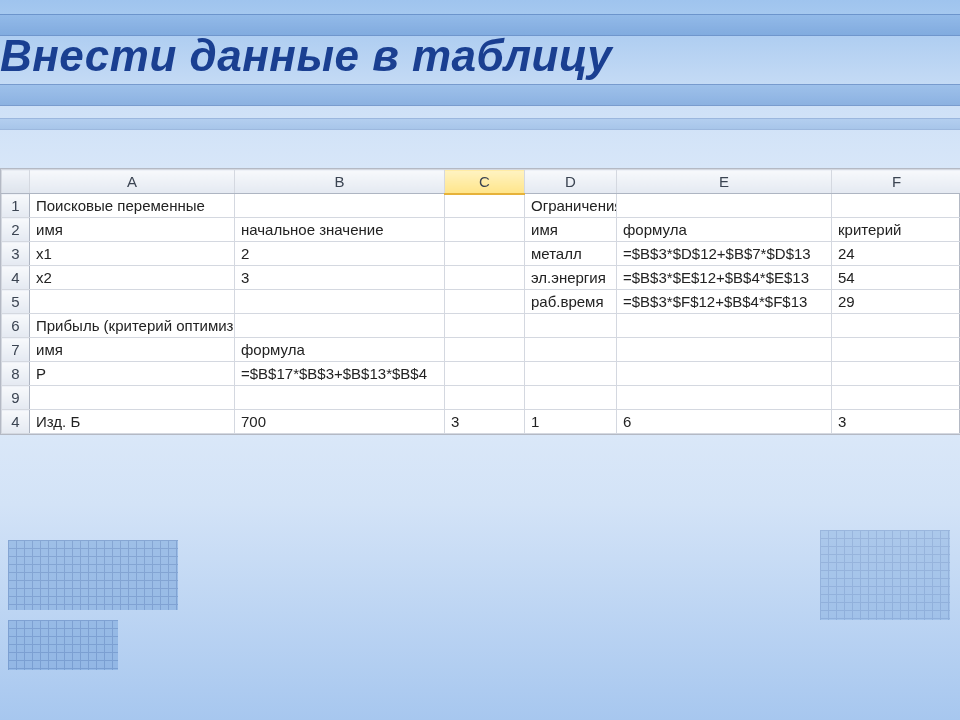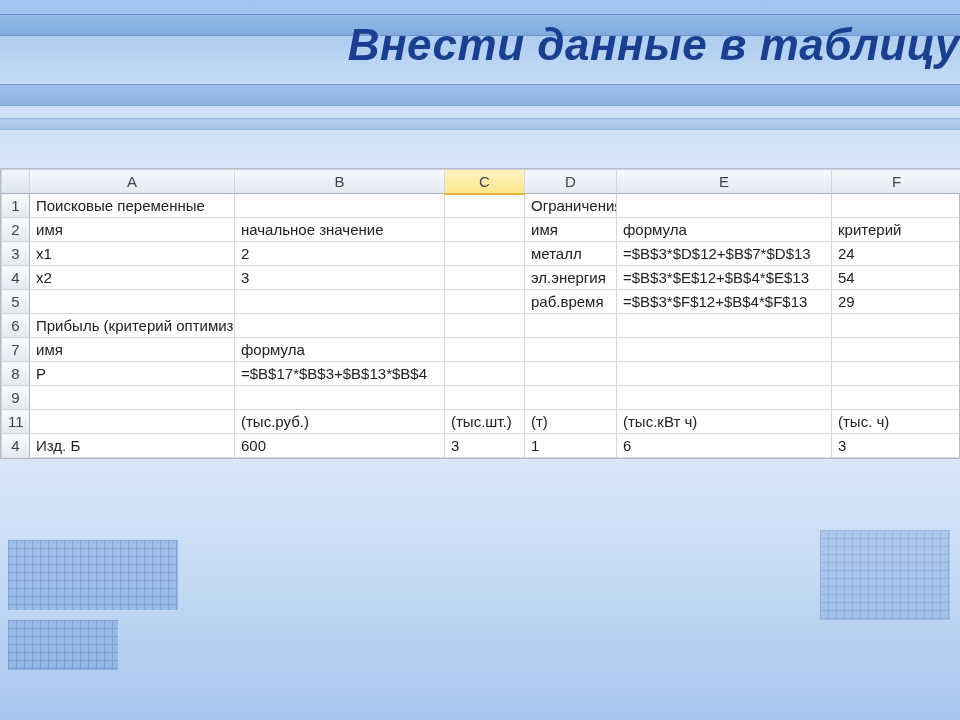--- a/index.html
+++ b/index.html
@@ -24,22 +24,22 @@
     background-image:
       linear-gradient(#4e79b9 1px, transparent 1px),
       linear-gradient(90deg, #4e79b9 1px, transparent 1px);
     background-size: 8px 8px;
     background-color: #7aa6dc;
     opacity: 0.55;
   }
   .title-wrap {
     position: relative;
     width: 100%;
-    text-align: right;
-    padding-top: 20px;
+    text-align: left;
+    padding-top: 31px;
     z-index: 3;
   }
   .title {
     font-size: 44px;
     font-weight: 700;
     color: #1a3f91;
     font-style: italic;
     letter-spacing: 0.5px;
   }
   .sheet-wrap {
@@ -206,32 +206,23 @@
         <tr>
           <th class="rowhdr">9</th>
           <td></td>
           <td></td>
           <td></td>
           <td></td>
           <td></td>
           <td></td>
         </tr>
         <tr>
-          <th class="rowhdr">11</th>
-          <td></td>
-          <td>(тыс.руб.)</td>
-          <td>(тыс.шт.)</td>
-          <td>(т)</td>
-          <td>(тыс.кВт ч)</td>
-          <td>(тыс. ч)</td>
-        </tr>
-        <tr>
           <th class="rowhdr">4</th>
           <td>Изд. Б</td>
-          <td>600</td>
+          <td>700</td>
           <td>3</td>
           <td>1</td>
           <td>6</td>
           <td>3</td>
         </tr>
       </tbody>
   </table>
 </div>
 
 </body></html>

